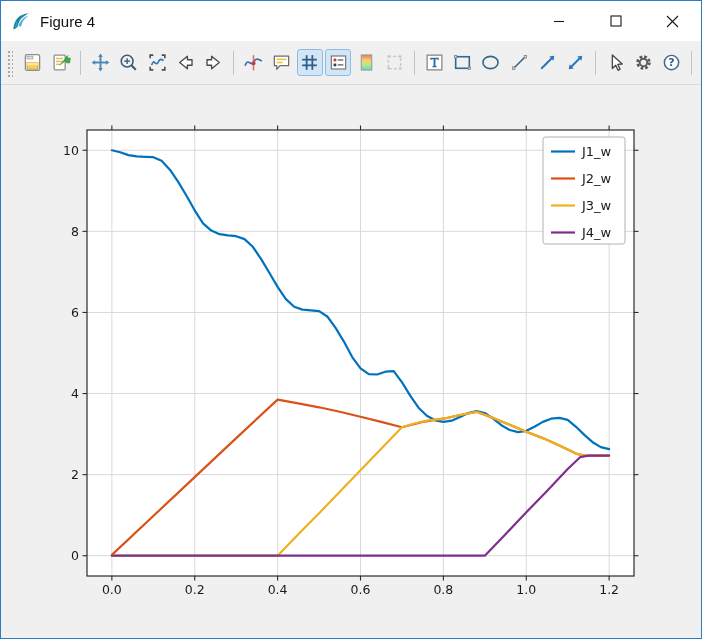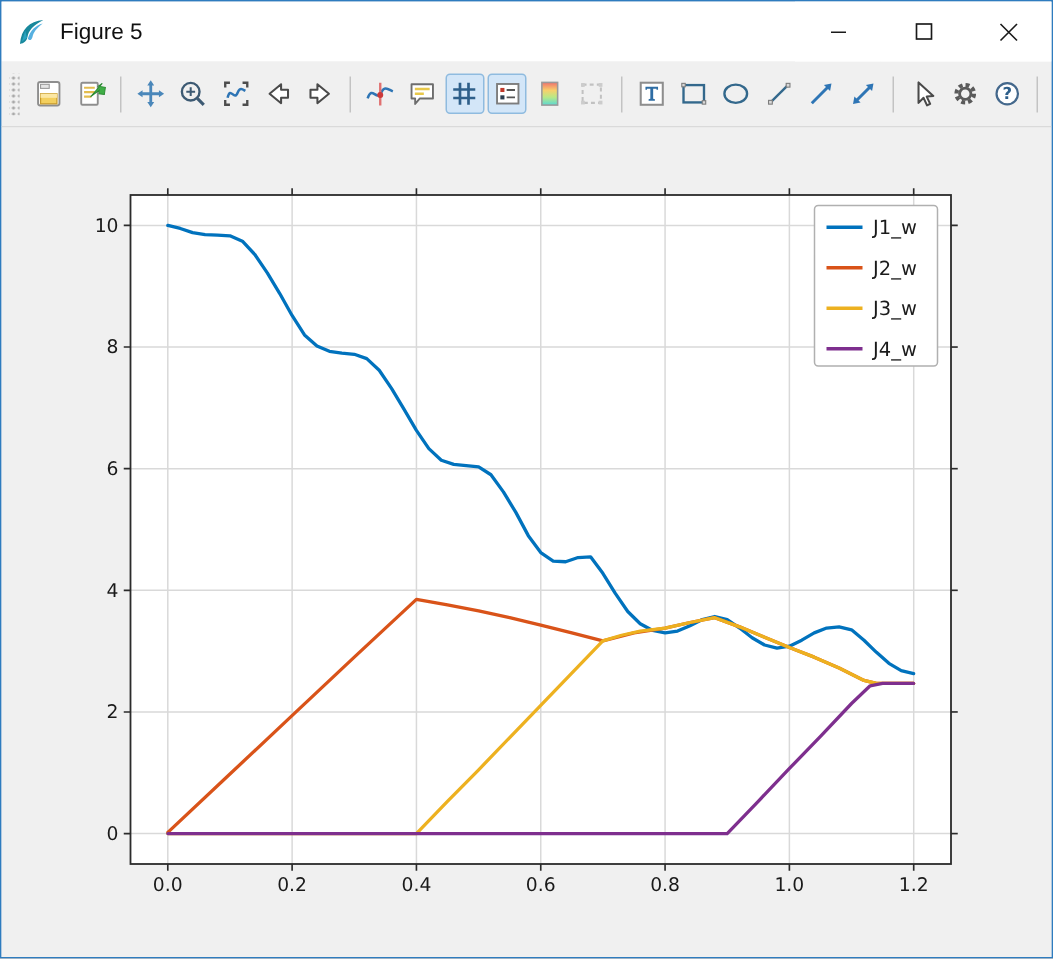--- a/index.html
+++ b/index.html
@@ -50,21 +50,21 @@
 <div class="window">
 
   <div class="titlebar">
     <span class="app-icon">
       <svg viewBox="0 0 20 20" width="22" height="22">
         <path d="M3,17.5 C3.8,8.5 8.5,3.8 17.2,3 C11,6.2 8.2,9.4 7.6,13.2 C7.1,15.9 5.4,17.2 3,17.5 Z" fill="#18889c"></path>
         <path d="M7.8,14.2 C9.5,9.2 12.4,6.4 16.8,5.2 C13,8.1 11.2,10.6 10.6,13.3 C10.1,15.4 8.6,15.8 7.8,14.2 Z" fill="#57b0e0"></path>
         <path d="M4.2,16.2 L6.2,9.5 L7.2,13.8 Z" fill="#2ba3c0"></path>
       </svg>
     </span>
-    <span class="title-text">Figure 5</span>
+    <span class="title-text">Figure 4</span>
     <span class="titlebar-spacer"></span>
     <div class="winbtn">
       <svg width="12" height="12" viewBox="0 0 12 12">
           <line x1="1" y1="6.5" x2="11" y2="6.5" stroke="#1a1a1a" stroke-width="1.1"></line>
         </svg>
     </div>
     <div class="winbtn">
       <svg width="12" height="12" viewBox="0 0 12 12">
           <rect x="1" y="1" width="10" height="10" fill="none" stroke="#1a1a1a" stroke-width="1.1"></rect>
         </svg>

